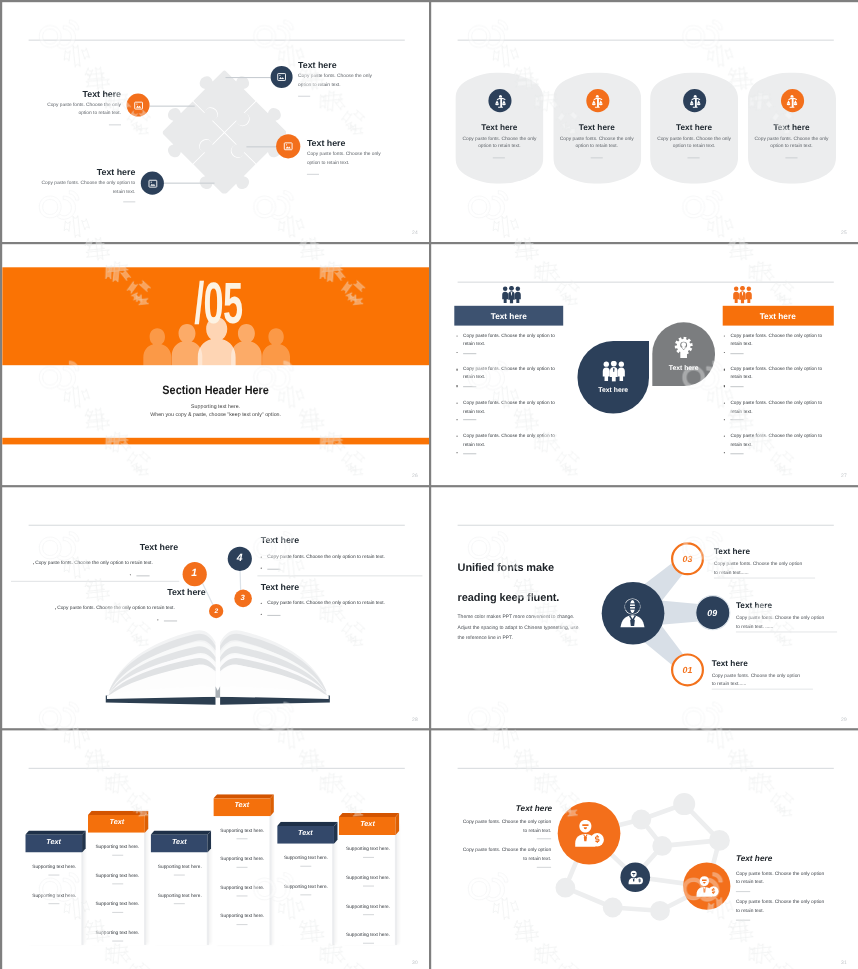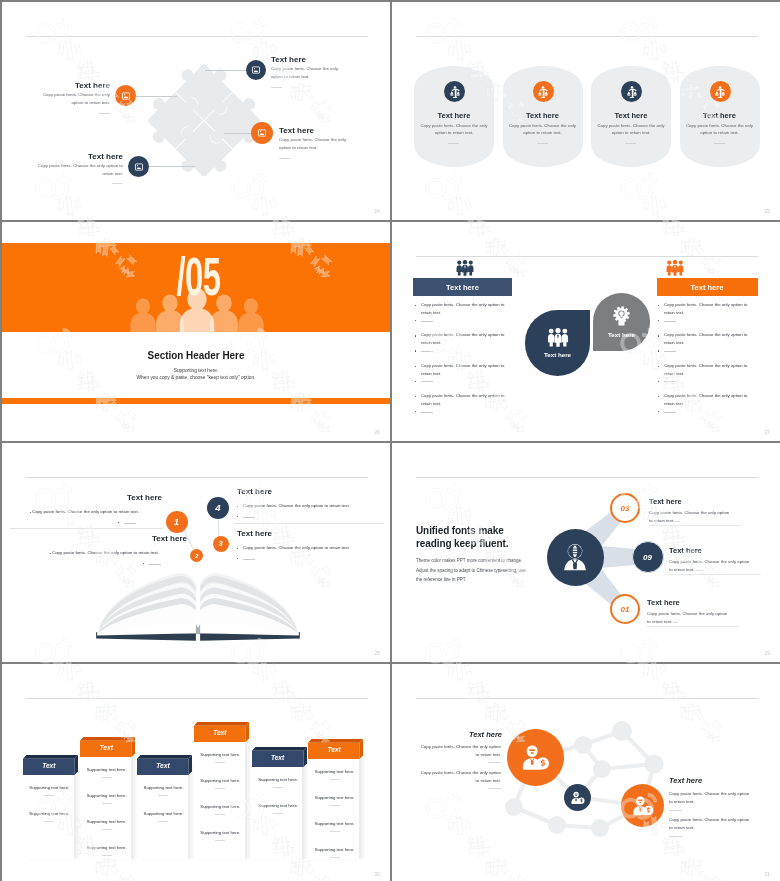--- a/index.html
+++ b/index.html
@@ -459,21 +459,21 @@
         <path fill="#FDFDFD" d="M4 62 C13 53 38 42 80 34 C88 32 94 36 98 41 L98 62 C56 59 22 59 4 63 Z"></path>
         <path fill="#2C3E50" d="M3 60 L98 61 L98 68 L3 66 Z"></path>
         <path fill="#FEFEFE" d="M4 60 C18 56 52 53 98 52 L98 61 L4 63 Z"></path>
       </g>
       <path fill="#A8AFB5" d="M98 52 L100 56 L102 52 L102 62 L98 62 Z"></path>
     </svg>
     <div class="pg">28</div>
   </div>
   <div class="slide s6">
     <div class="hr"></div>
-    <div class="s6h" style="top:82px;">Unified fonts make</div>
+    <div class="s6h" style="top:68px;">Unified fonts make</div>
     <div class="s6h" style="top:94.5px;">reading keep fluent.</div>
     <div class="s6p">Theme color makes PPT more convenient to change. Adjust the spacing to adapt to Chinese typesetting, use the reference line in PPT.</div>
 
     <svg width="280" height="200" viewBox="0 0 280 200" style="position:absolute;left:0;top:0;">
         <g fill="#D8DFE7">
           <path d="M 208.9 104.0 L 228.6 79.1 L 218.8 69.1 L 193.5 88.3 Z"></path>
           <path d="M 208.5 125.0 L 243.0 122.0 L 243.0 106.0 L 208.5 103.0 Z"></path>
           <path d="M 192.7 140.0 L 218.9 161.5 L 229.0 151.8 L 208.6 124.8 Z"></path>
         </g>
       </svg>

